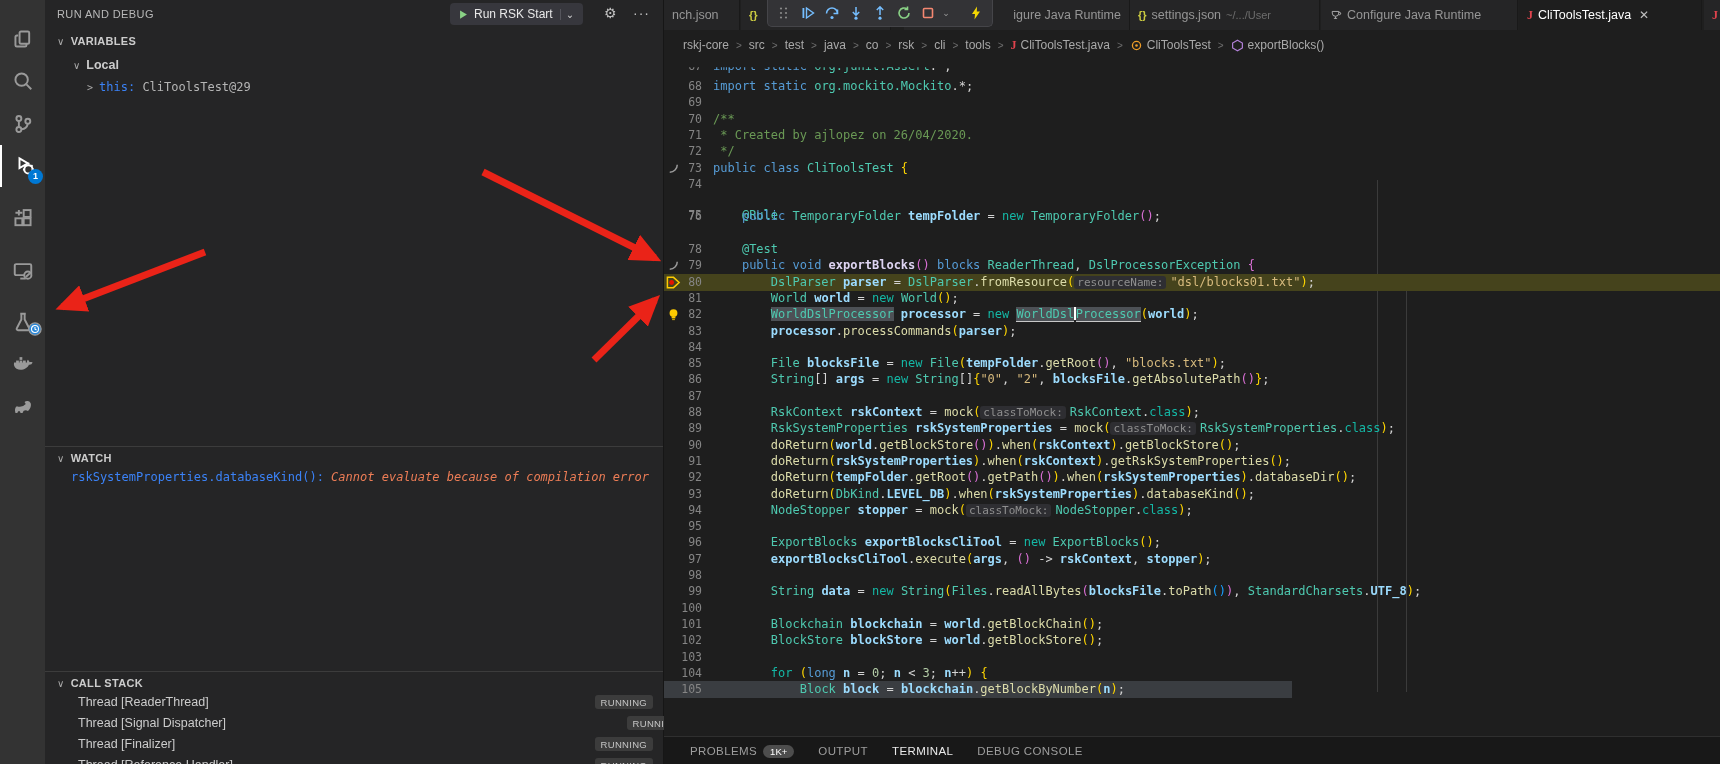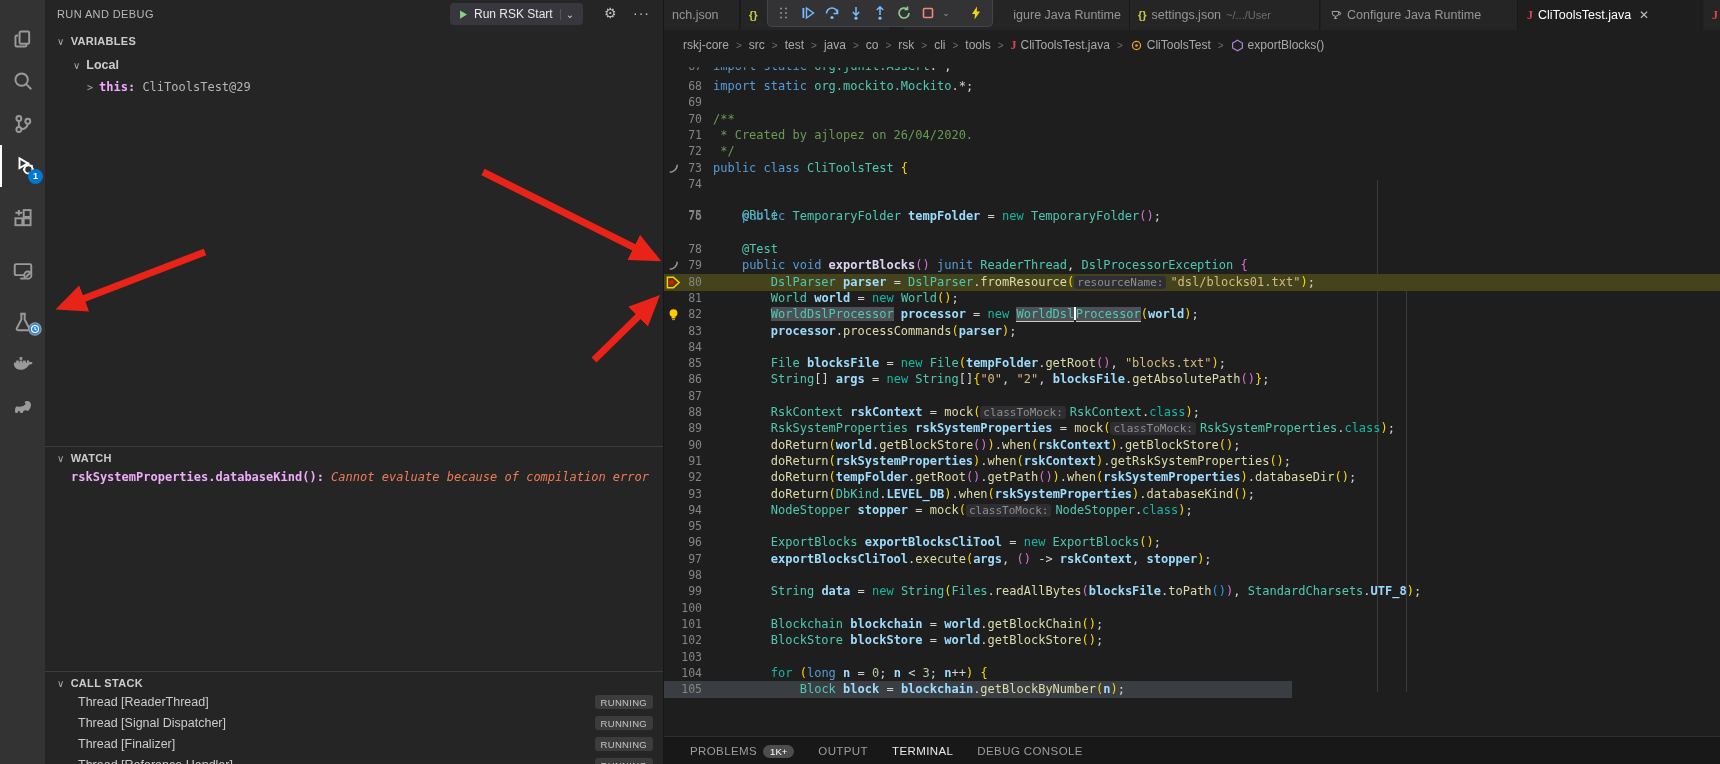--- a/index.html
+++ b/index.html
@@ -19,21 +19,21 @@
   .runbtn{position:absolute;left:405px;top:3px;height:22px;background:#37373d;border-radius:4px;
           display:flex;align-items:center;padding:0 4px;cursor:pointer;color:#e8e8e8;}
   .runbtn .play{margin:0 5px 0 4px;display:flex;}
   .runbtn .dd{border-left:1px solid #55555c;margin-left:7px;padding:0 5px;color:#cfcfcf;font-size:10px;}
   .sb-gear{position:absolute;top:5px;color:#c0c0c0;cursor:pointer;font-size:14px;}
   .sec-head{position:absolute;left:12px;font-size:11px;font-weight:bold;color:#cccccc;letter-spacing:.3px;cursor:pointer;}
   .sec-head .chev{font-weight:normal;color:#aaaaaa;margin-right:6px;font-size:10px;}
   .sec-div{position:absolute;left:0;width:618px;height:1px;background:#3c3c3c;}
   .tree-lbl{position:absolute;font-size:12.5px;color:#cccccc;cursor:pointer;}
   .mono{font-family:"DejaVu Sans Mono","Liberation Mono",monospace;font-size:12px;}
-  .purple{color:#f0abfc;font-weight:bold;}
+  .purple{color:#3b82f6;}
   .dim{color:#b5b5b5;}
   .watch-err{color:#ed7d56;font-style:italic;}
   .thread-row{position:absolute;left:0;width:618px;height:21px;cursor:pointer;}
   .thread-row .tname{position:absolute;left:33px;top:3px;color:#cccccc;font-size:12.5px;}
   .thread-row .tstat{position:absolute;right:10px;top:3px;background:#3c3c3c;color:#c5c5c5;font-size:9.5px;
                      padding:1.5px 6px;border-radius:3px;letter-spacing:.3px;}
   
   #editor{position:absolute;left:664px;top:0;width:1056px;height:764px;background:#1e1e1e;}
   #tabbar{position:absolute;left:0;top:0;width:1056px;height:30px;background:#1f1f1f;}
   .tab{position:absolute;top:0;height:30px;background:#252526;border-right:1px solid #191919;
@@ -197,21 +197,21 @@
 
     <div class="sec-div" style="top:671px;"></div>
     <div class="sec-head" style="top:677px;">
       <span class="chev">∨</span><span>CALL STACK</span>
     </div>
     <div id="threads">
         <div class="thread-row" style="top: 692px;">
           <span class="tname">Thread [ReaderThread]</span>
           <span class="tstat">RUNNING</span>
         </div>
-        <div class="thread-row" style="top: 713px;">
+        <div class="thread-row" style="top: 713px; padding-left: 32px;">
           <span class="tname">Thread [Signal Dispatcher]</span>
           <span class="tstat">RUNNING</span>
         </div>
         <div class="thread-row" style="top: 734px;">
           <span class="tname">Thread [Finalizer]</span>
           <span class="tstat">RUNNING</span>
         </div>
         <div class="thread-row" style="top: 755px;">
           <span class="tname">Thread [Reference Handler]</span>
           <span class="tstat">RUNNING</span>
@@ -393,21 +393,21 @@
         <div class="crow" style="top: 143.2px;"><span class="num">72</span><span class="body"><span class="cm"> */</span></span></div>
         <div class="crow" style="top: 159.5px;"><span class="num">73</span><span class="gut"><svg width="15" height="15" viewBox="0 0 16 16">
               <path d="M4 12 A8 8 0 0 0 12 4" fill="none" stroke="#9a9a9a" stroke-width="1.6"></path>
             </svg></span><span class="body"><span class="k">public class </span><span class="t">CliToolsTest </span><span class="b1">{</span></span></div>
         <div class="crow" style="top: 175.8px;"><span class="num">74</span><span class="body"></span></div>
         <div class="crow" style="top: 207px;"><span class="num">75</span><span class="body"><span class="d">    </span><span class="an">@Rule</span></span></div>
         <div class="crow" style="top: 208.4px;"><span class="num">76</span><span class="body"><span class="d">    </span><span class="k">public </span><span class="t">TemporaryFolder </span><span class="v">tempFolder</span><span class="d"> = </span><span class="c">new </span><span class="t">TemporaryFolder</span><span class="b2">()</span><span class="d">;</span></span></div>
         <div class="crow" style="top: 241px;"><span class="num">78</span><span class="body"><span class="d">    </span><span class="an">@Test</span></span></div>
         <div class="crow" style="top: 257.3px;"><span class="num">79</span><span class="gut"><svg width="15" height="15" viewBox="0 0 16 16">
               <path d="M4 12 A8 8 0 0 0 12 4" fill="none" stroke="#9a9a9a" stroke-width="1.6"></path>
-            </svg></span><span class="body"><span class="d">    </span><span class="k">public void </span><span class="md">exportBlocks</span><span class="b2">()</span><span class="d"> </span><span class="k">junit </span><span class="t">ReaderThread</span><span class="d">, </span><span class="t">DslProcessorException </span><span class="b2">{</span></span></div>
+            </svg></span><span class="body"><span class="d">    </span><span class="k">public void </span><span class="md">exportBlocks</span><span class="b2">()</span><span class="d"> </span><span class="k">blocks </span><span class="t">ReaderThread</span><span class="d">, </span><span class="t">DslProcessorException </span><span class="b2">{</span></span></div>
         <div class="crow exec" style="top: 273.6px;"><span class="num">80</span><span class="gut"><svg width="15" height="15" viewBox="0 0 16 16">
               <path d="M1.5 2.5 h6.5 l6 5.5 -6 5.5 h-6.5 Z" fill="none" stroke="#ffcc00" stroke-width="1.6"></path>
               <circle cx="6" cy="8" r="2.6" fill="#e51400"></circle>
             </svg></span><span class="body"><span class="d">        </span><span class="t">DslParser </span><span class="v">parser</span><span class="d"> = </span><span class="t">DslParser</span><span class="d">.</span><span class="m">fromResource</span><span class="b1">(</span><span class="ih">resourceName:</span><span class="s">"dsl/blocks01.txt"</span><span class="b1">)</span><span class="d">;</span></span></div>
         <div class="crow" style="top: 289.9px;"><span class="num">81</span><span class="body"><span class="d">        </span><span class="t">World </span><span class="v">world</span><span class="d"> = </span><span class="c">new </span><span class="t">World</span><span class="b1">()</span><span class="d">;</span></span></div>
         <div class="crow" style="top: 306.2px;"><span class="num">82</span><span class="gut"><svg width="15" height="15" viewBox="0 0 16 16">
               <circle cx="8" cy="6.5" r="4.2" fill="#ffcc00"></circle>
               <rect x="6" y="10.5" width="4" height="1.6" fill="#ffcc00"></rect>
               <rect x="6.5" y="12.6" width="3" height="1.4" fill="#c5a000"></rect>
             </svg></span><span class="body"><span class="d">        </span><span class="thl">WorldDslProcessor</span><span class="d"> </span><span class="v">processor</span><span class="d"> = </span><span class="c">new </span><span class="lk">WorldDsl</span><span class="caret"></span><span class="lk">Processor</span><span class="b1">(</span><span class="v">world</span><span class="b1">)</span><span class="d">;</span></span></div>

